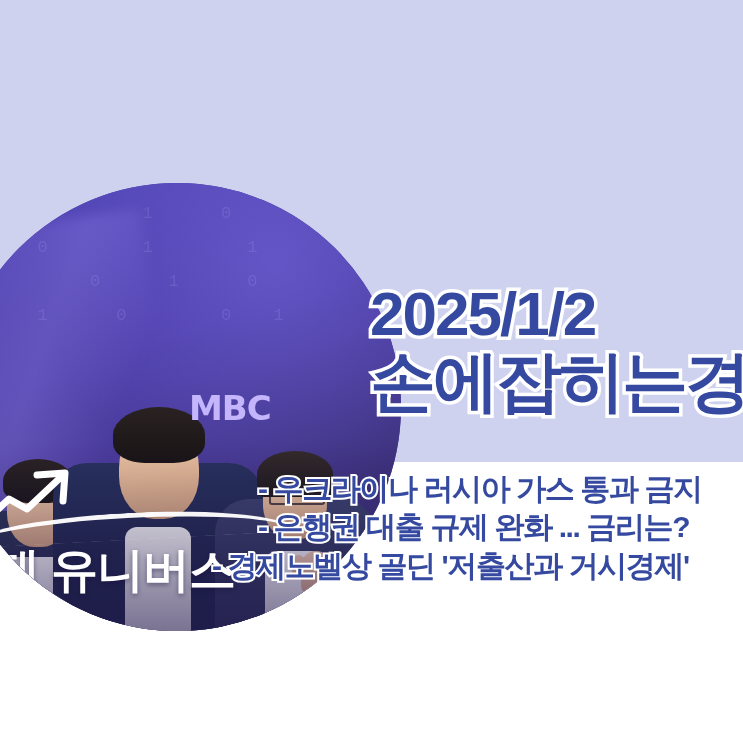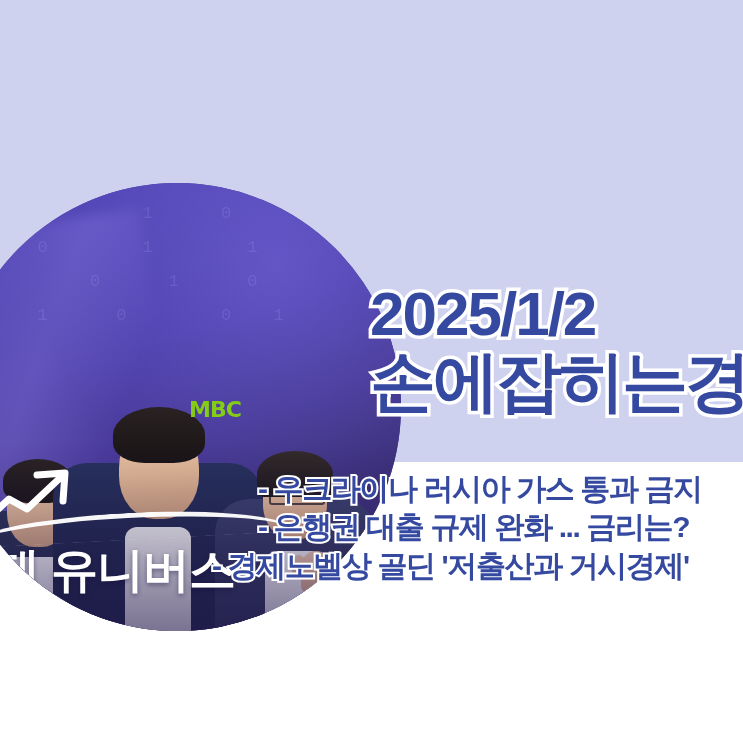--- a/index.html
+++ b/index.html
@@ -56,25 +56,25 @@
     background:linear-gradient(118deg,rgba(255,255,255,.00) 0%,rgba(175,160,255,.22) 45%,rgba(255,255,255,0) 72%);
     transform:rotate(-8deg);
     filter:blur(6px);
   }
   .glow-bottom{
     position:absolute;left:0;right:0;bottom:0;height:190px;
     background:linear-gradient(to top,rgba(40,30,90,.55),rgba(40,30,90,0));
   }
   
   .mbc{
-    position:absolute;left:236px;top:216px;
-    color:#84cc16;
+    position:absolute;left:236px;top:208px;
+    color:#c4b5fd;
     font-family:"DejaVu Sans",sans-serif;
     font-weight:700;
-    font-size:22px;
+    font-size:34px;
     letter-spacing:-1px;
     line-height:1;
   }
   
   .hosts{position:absolute;inset:0;}
   .person{position:absolute;bottom:0;}
   .head{
     position:absolute;border-radius:48% 48% 44% 44%;
     background:linear-gradient(175deg,#f0cdb0 0%,#e3b894 55%,#cf9f79 100%);
   }

